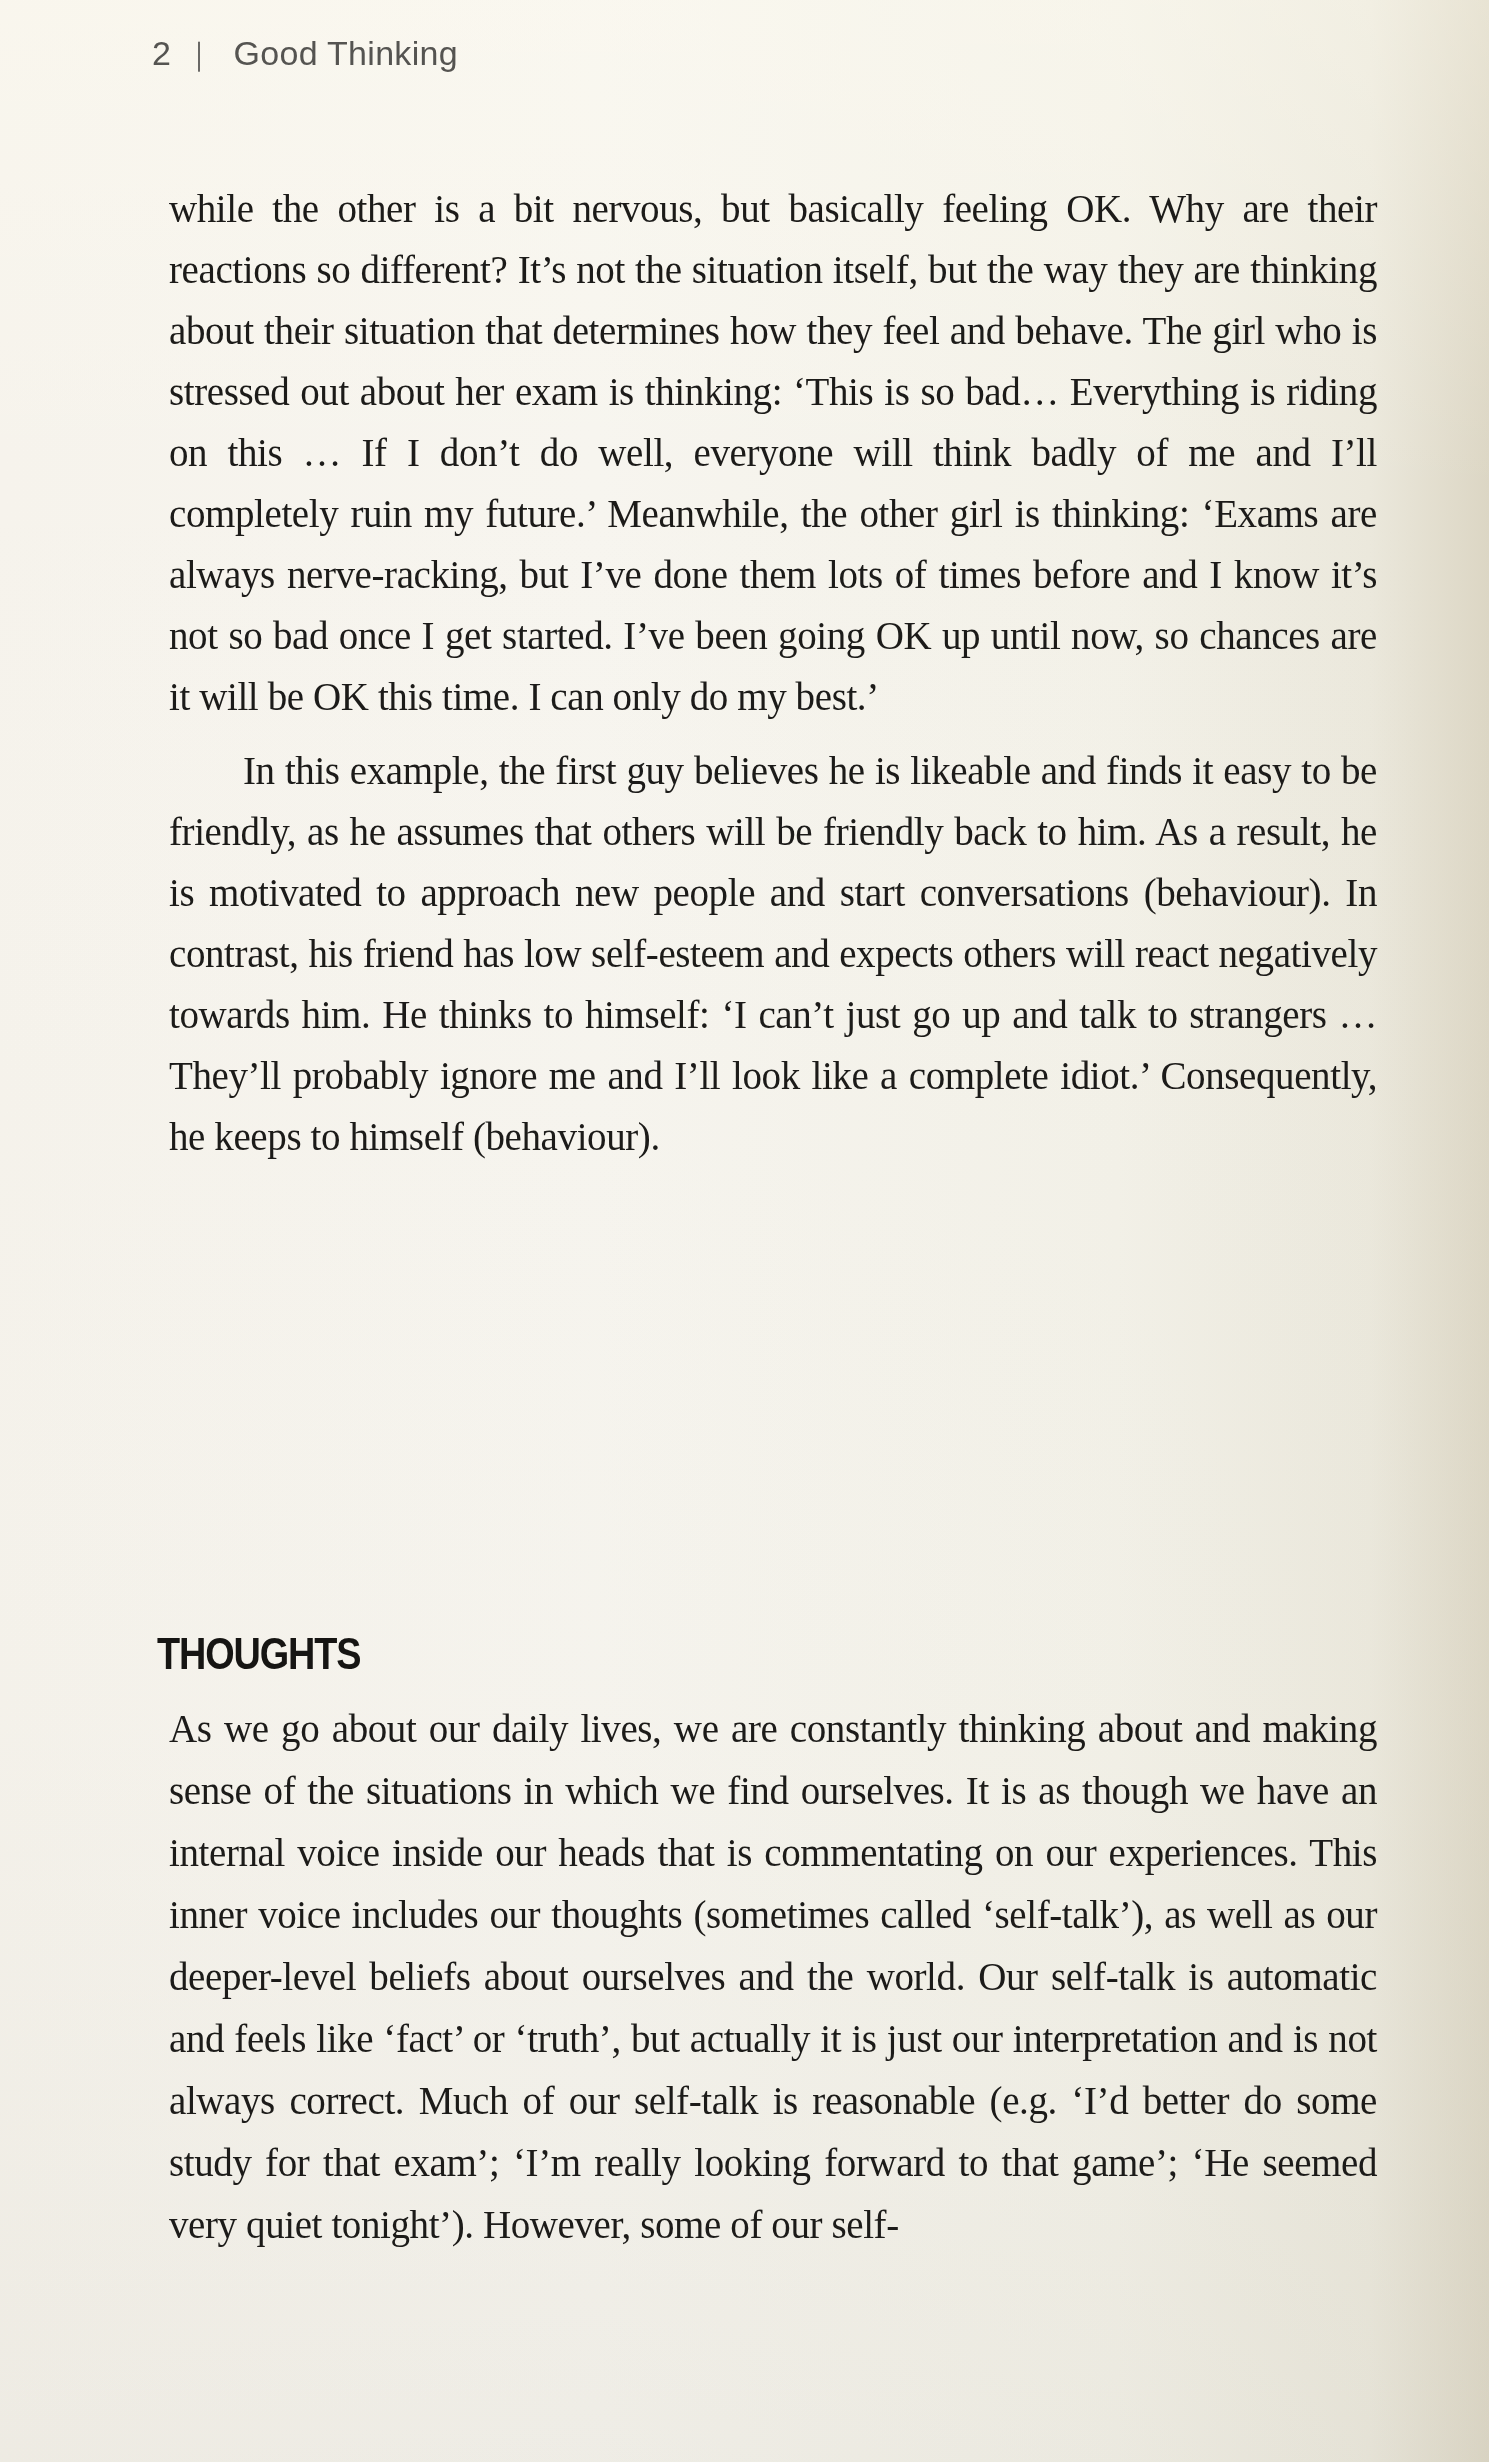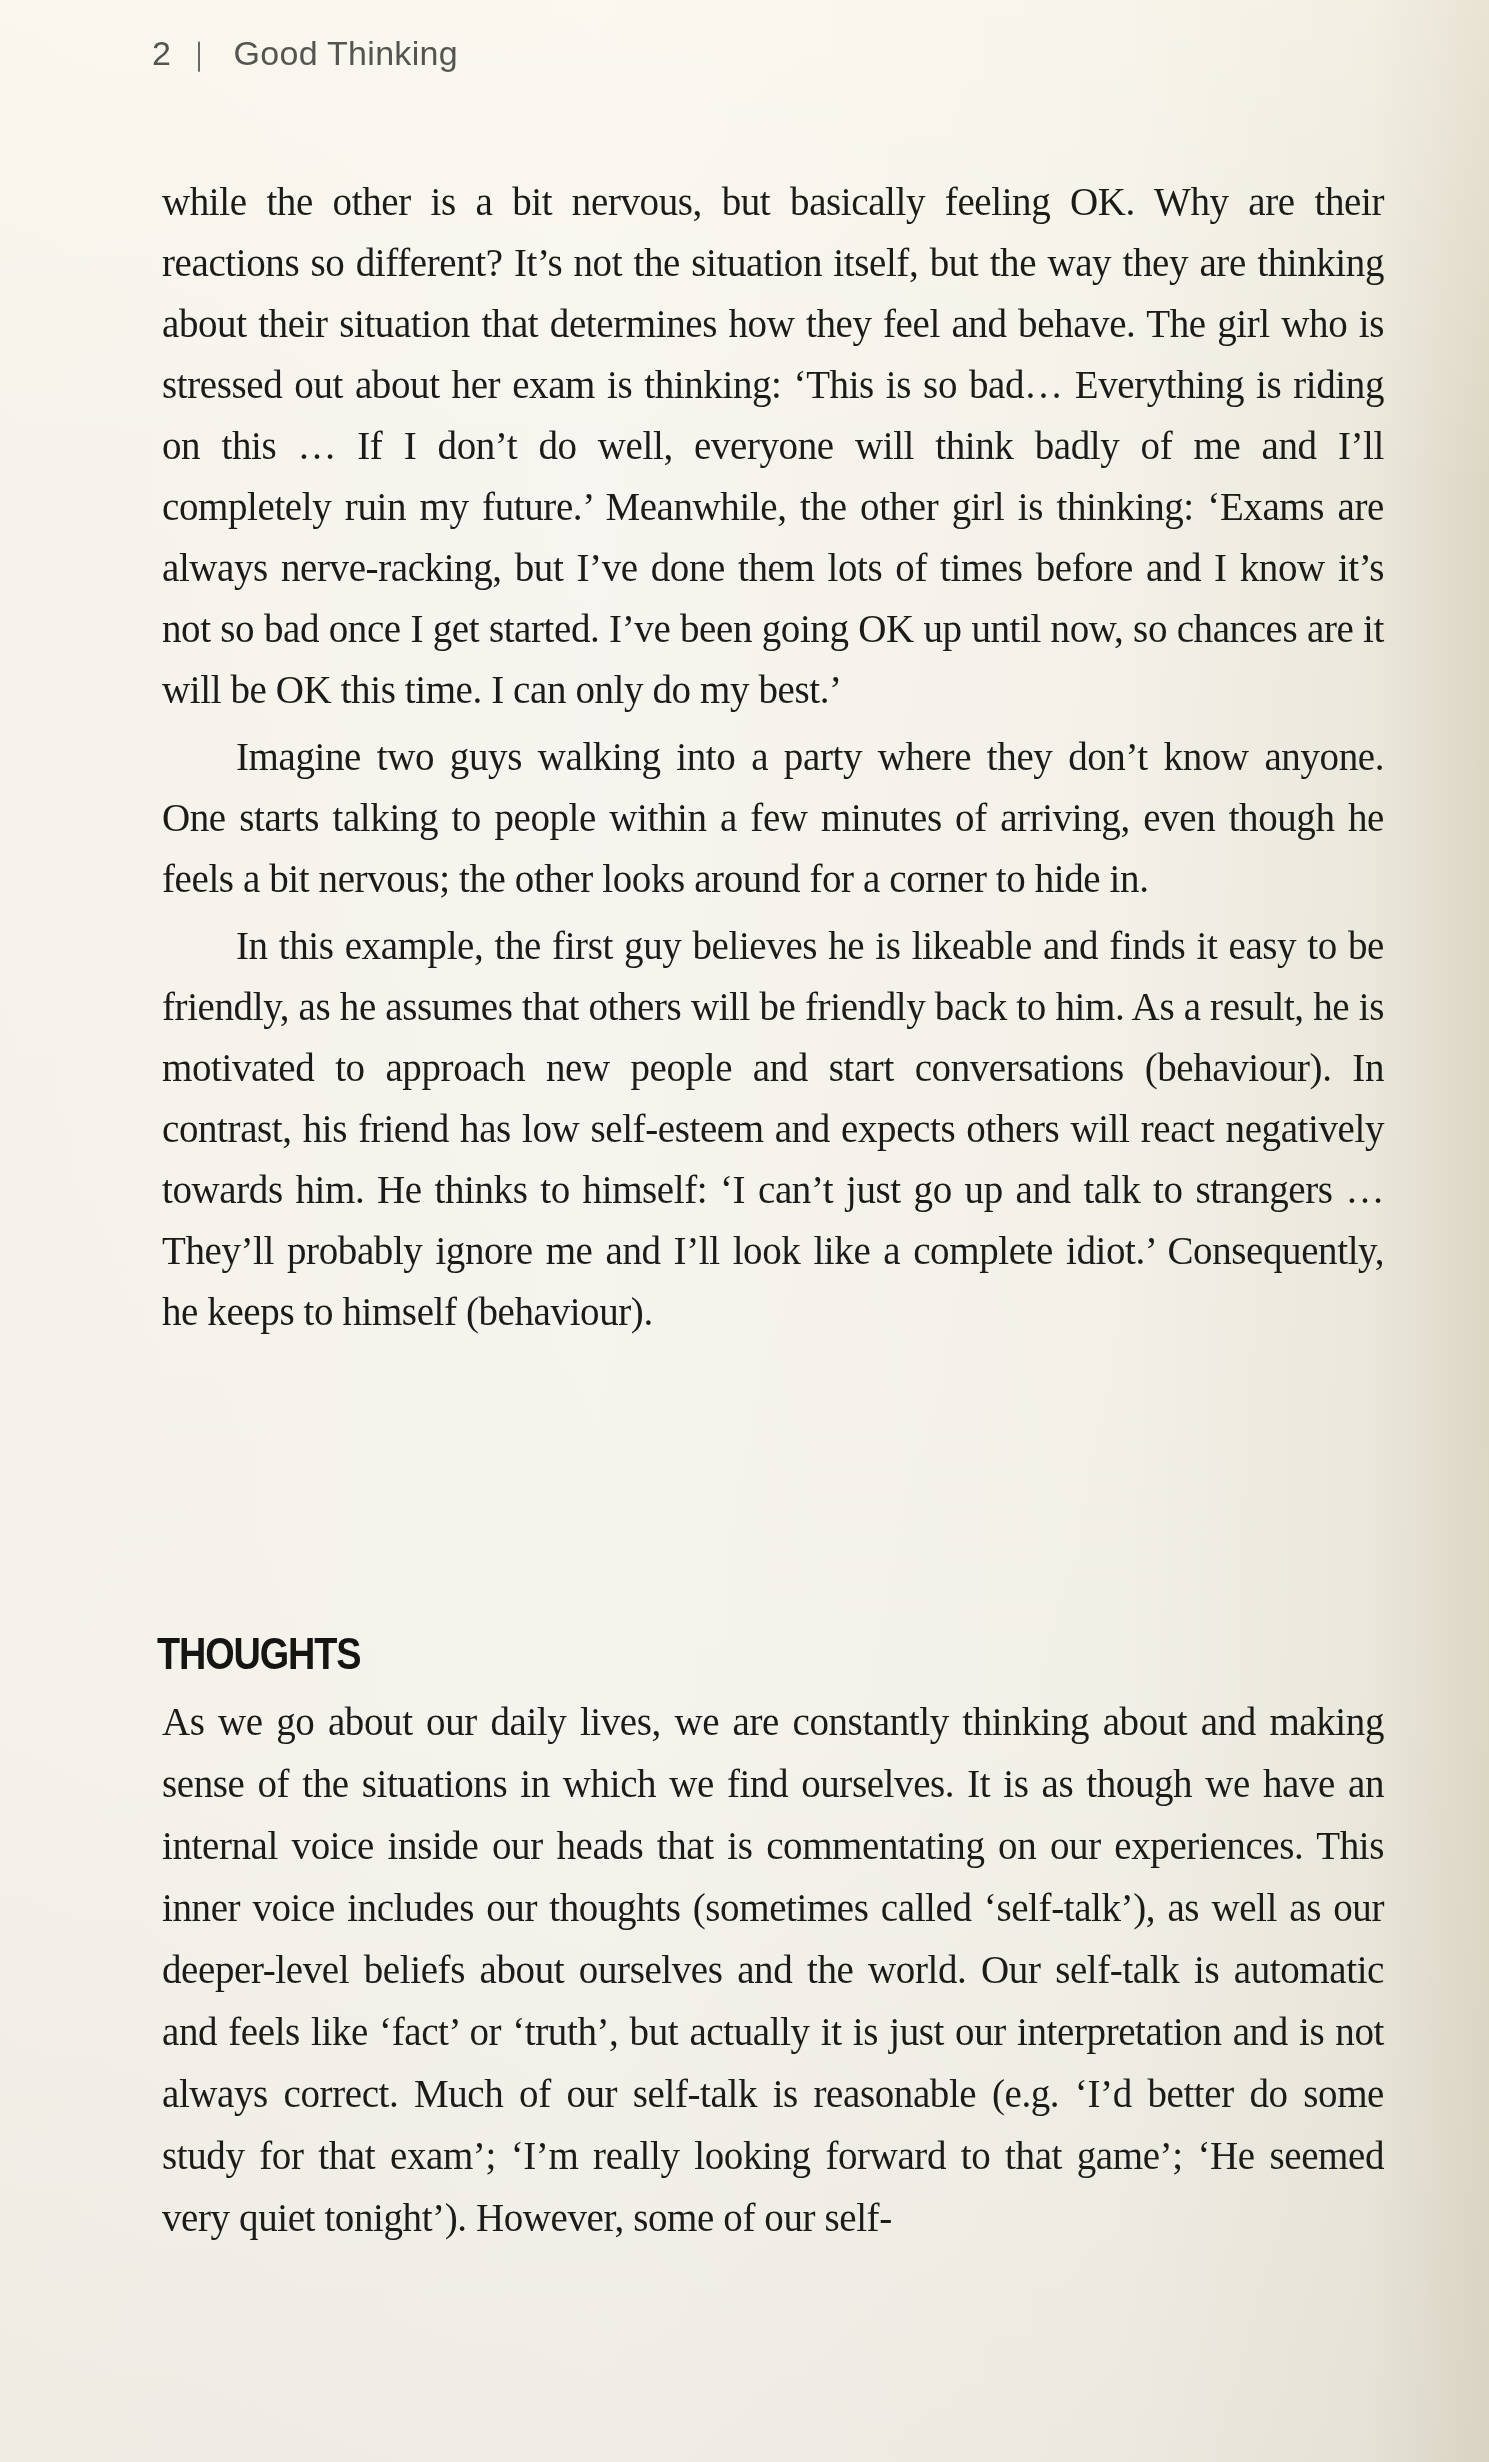--- a/index.html
+++ b/index.html
@@ -45,21 +45,21 @@
       position: absolute;
       left: 156px;
       width: 1234px;
       font-size: 39px;
       line-height: 61px;
       text-align: justify;
       letter-spacing: -0.4px;
       word-spacing: 0px;
     }
     .block-1 { top: 165px; }
-    .block-1 p, .block-2 p { margin: 6px; font-family: Liberation Serif, serif; }
+    .block-1 p, .block-2 p { margin: 13px; font-family: Liberation Serif, serif; }
     .indent { text-indent: 74px; }
     .heading {
       position: absolute;
       left: 157px;
       top: 1592px;
       font-family: "Liberation Sans", "DejaVu Sans", sans-serif;
       font-weight: bold;
       font-size: 44px;
       letter-spacing: -1.3px;
       transform: scaleX(0.86);
@@ -75,21 +75,20 @@
 <div class="page-shade"></div>
 
 <div class="running-head">
   <span class="page-number">2</span>
   <span class="separator"></span>
   <span class="book-title">Good Thinking</span>
 </div>
 
 <div class="text-block block-1">
   <p>while the other is a bit nervous, but basically feeling OK. Why are their reactions so different? It’s not the situation itself, but the way they are thinking about their situation that determines how they feel and behave. The girl who is stressed out about her exam is thinking: ‘This is so bad… Everything is riding on this … If I don’t do well, everyone will think badly of me and I’ll completely ruin my future.’ Meanwhile, the other girl is thinking: ‘Exams are always nerve-racking, but I’ve done them lots of times before and I know it’s not so bad once I get started. I’ve been going OK up until now, so chances are it will be OK this time. I can only do my best.’</p>
-  <p class="indent">Imagine two guys walking into a party where they don’t know anyone. One starts talking to people within a few minutes of arriving, even though he feels a bit nervous; the other looks around for a corner to hide in.</p>
   <p class="indent">In this example, the first guy believes he is likeable and finds it easy to be friendly, as he assumes that others will be friendly back to him. As a result, he is motivated to approach new people and start conversations (behaviour). In contrast, his friend has low self-esteem and expects others will react negatively towards him. He thinks to himself: ‘I can’t just go up and talk to strangers … They’ll probably ignore me and I’ll look like a complete idiot.’ Consequently, he keeps to himself (behaviour).</p>
 </div>
 
 <h2 class="heading">THOUGHTS</h2>
 
 <div class="text-block block-2">
   <p>As we go about our daily lives, we are constantly thinking about and making sense of the situations in which we find ourselves. It is as though we have an internal voice inside our heads that is commentating on our experiences. This inner voice includes our thoughts (sometimes called ‘self-talk’), as well as our deeper-level beliefs about ourselves and the world. Our self-talk is automatic and feels like ‘fact’ or ‘truth’, but actually it is just our interpretation and is not always correct. Much of our self-talk is reasonable (e.g. ‘I’d better do some study for that exam’; ‘I’m really looking forward to that game’; ‘He seemed very quiet tonight’). However, some of our self-</p>
 </div>
 
 

